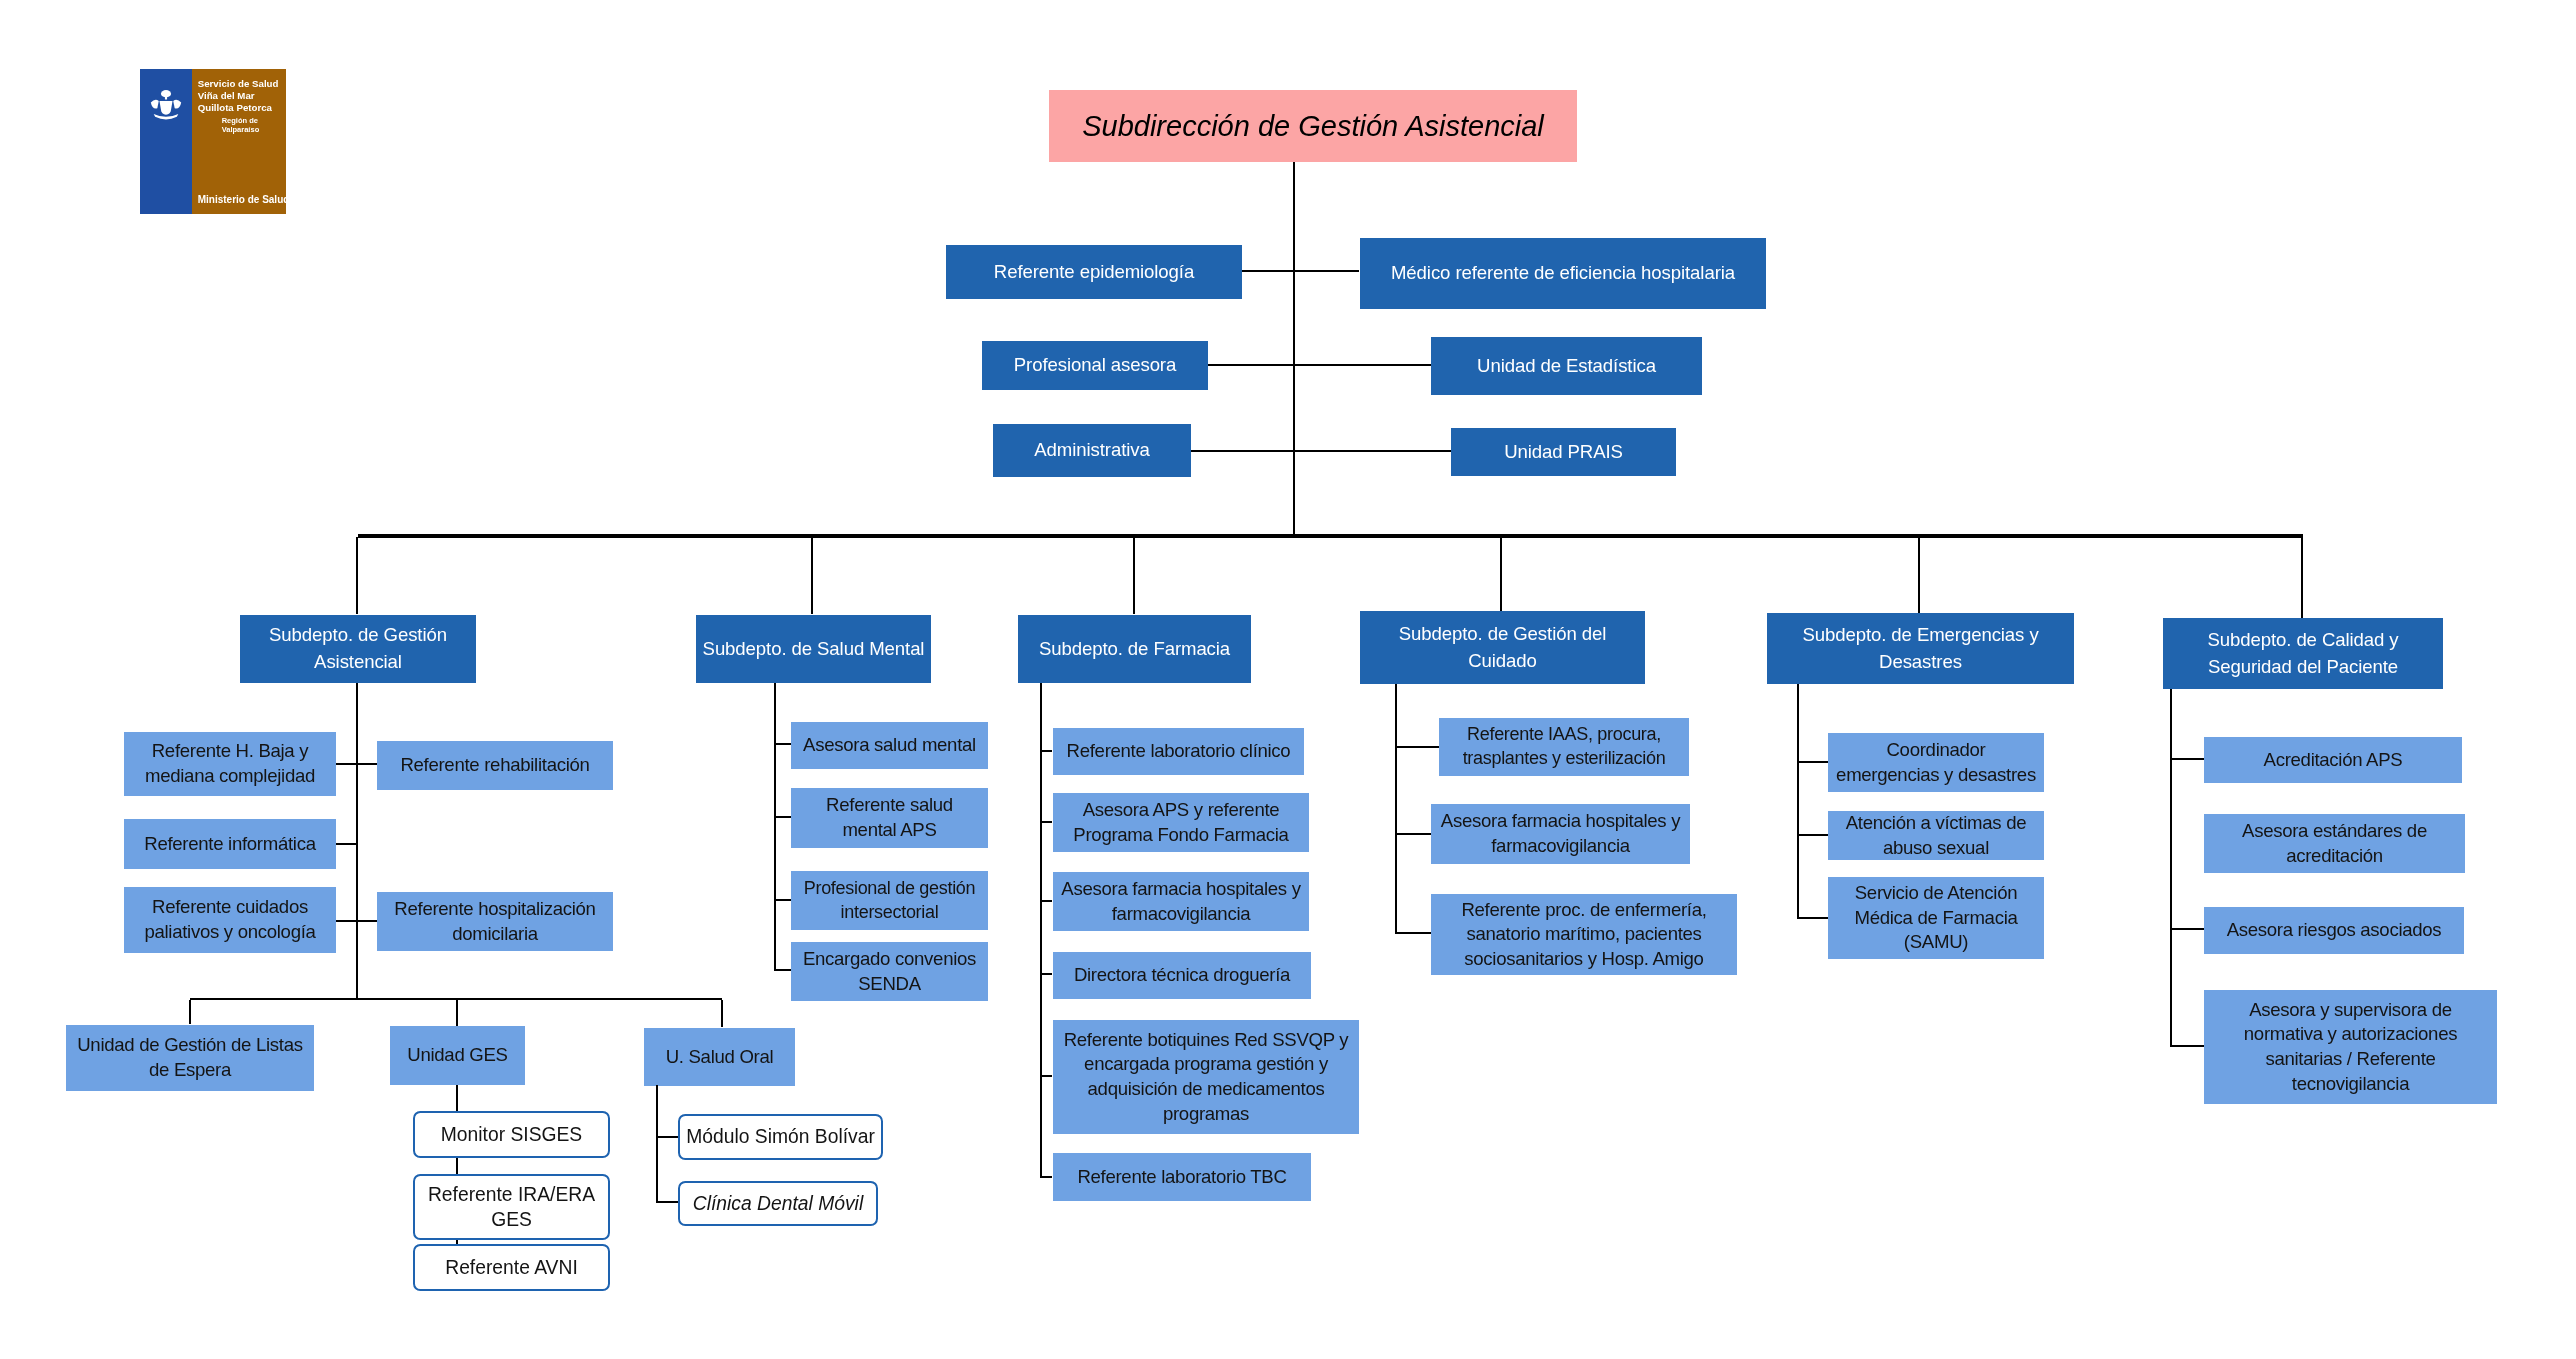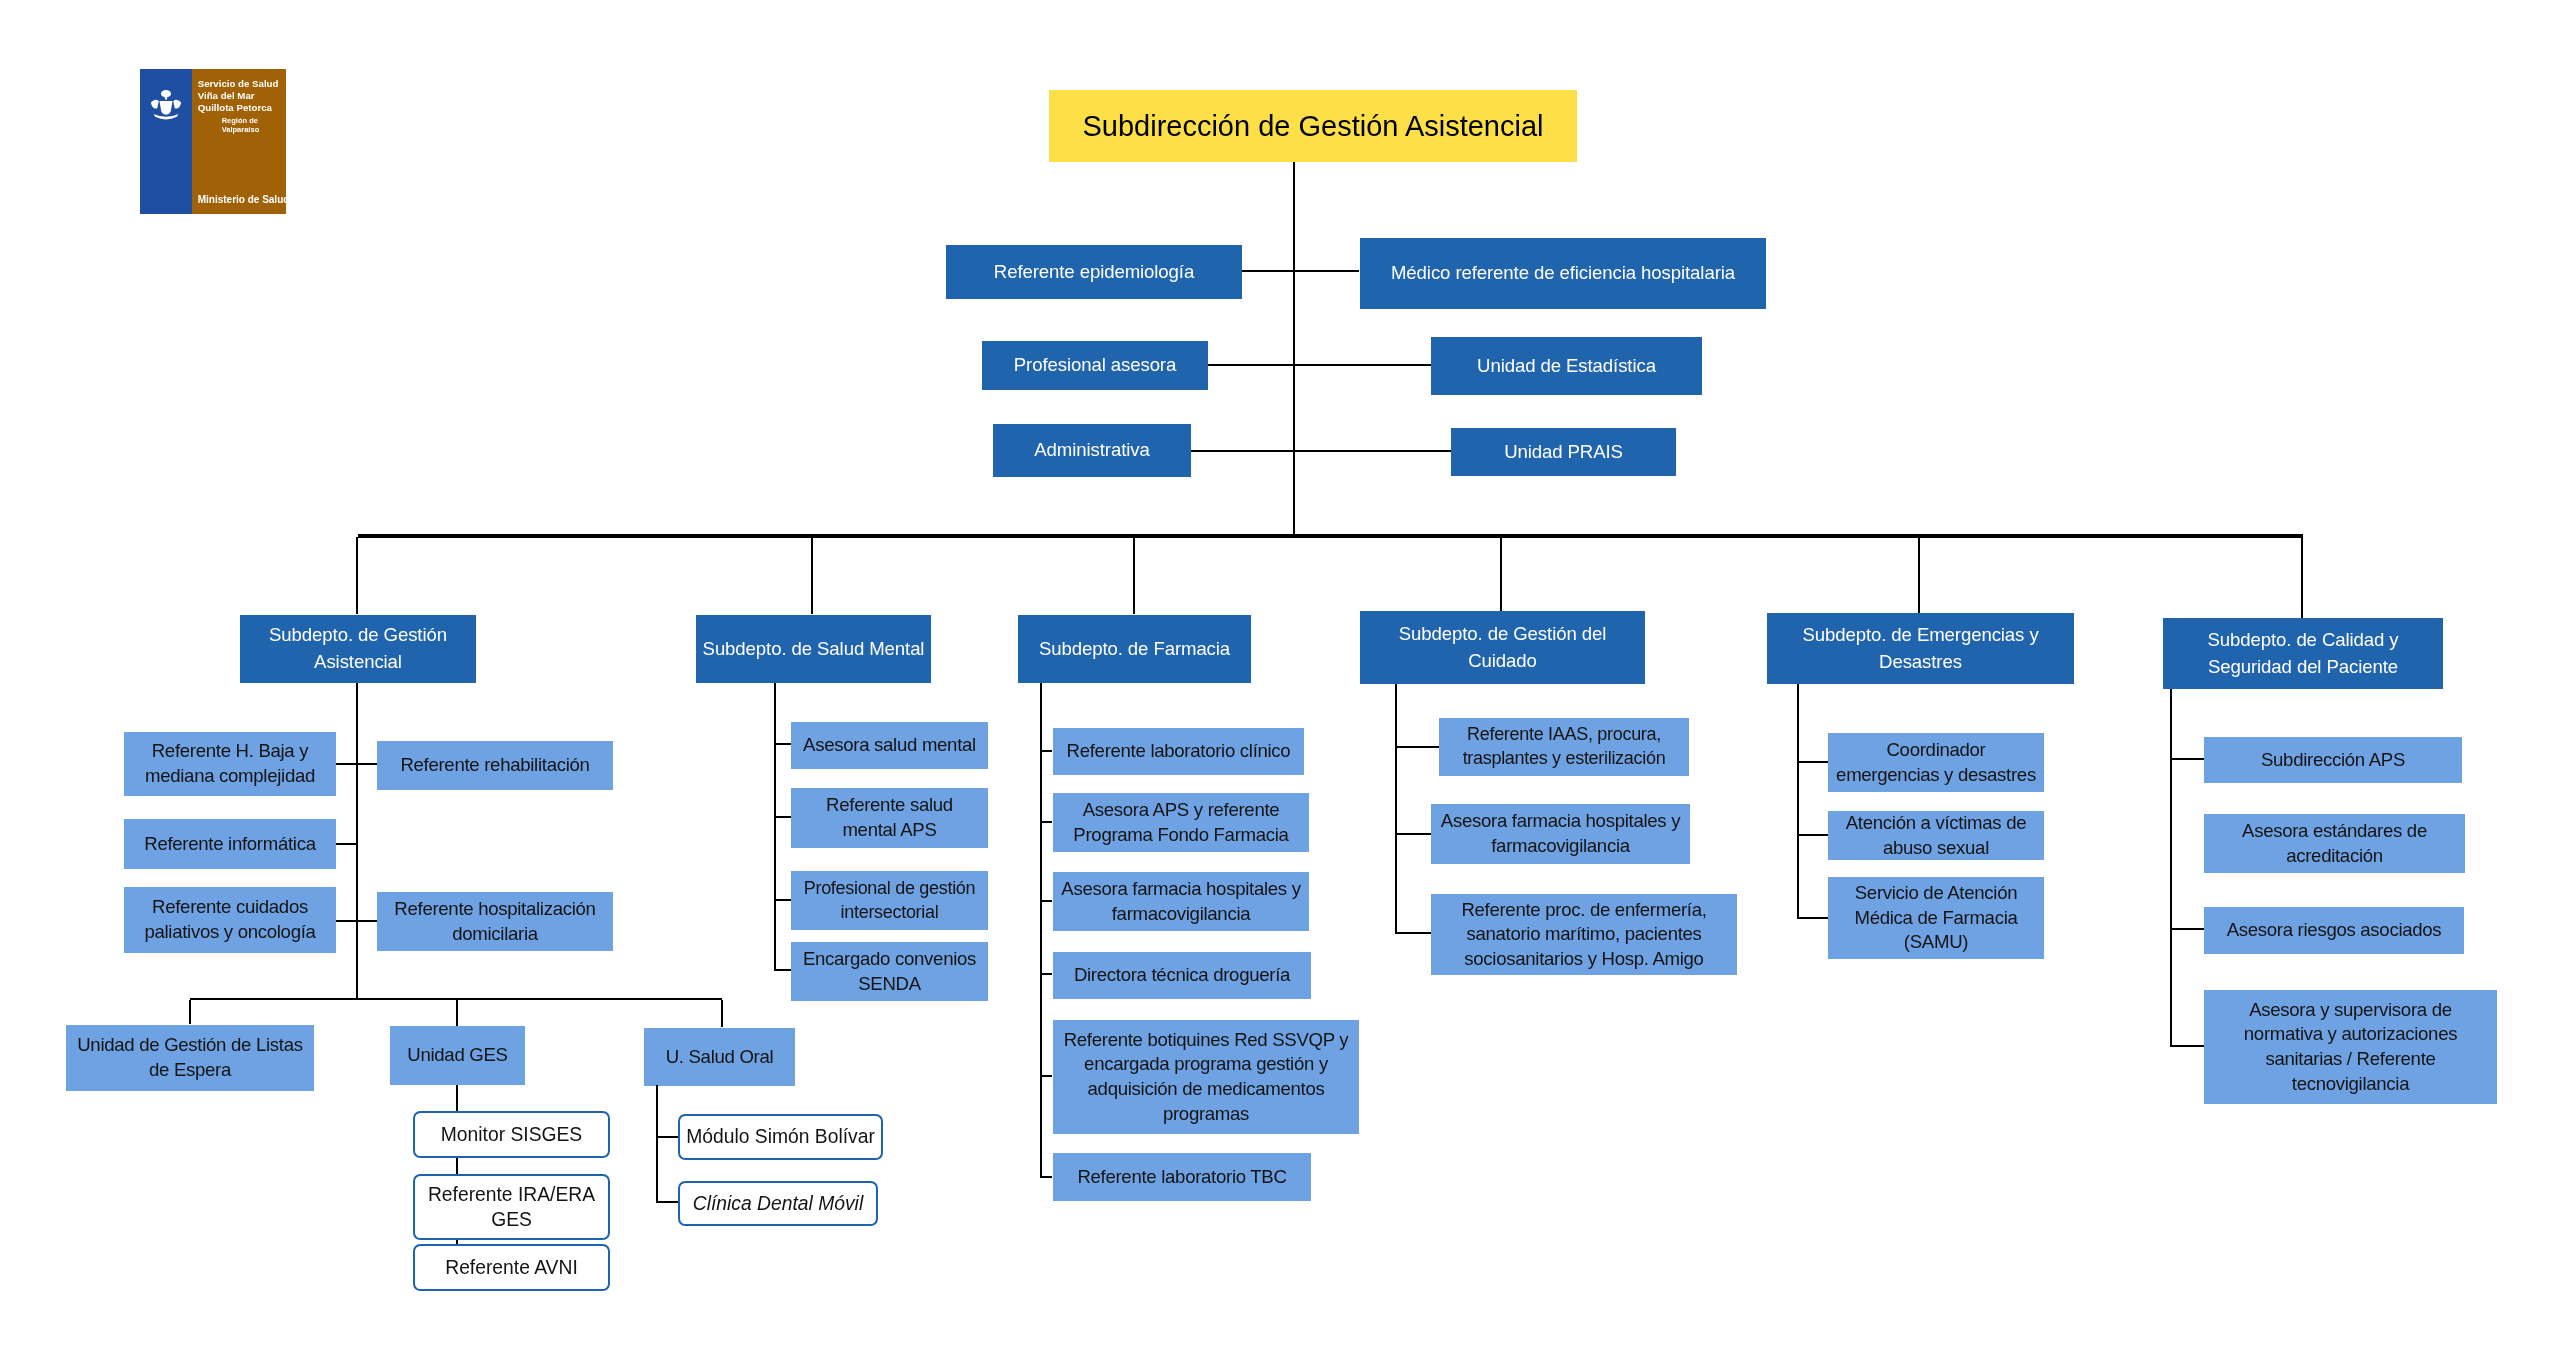--- a/index.html
+++ b/index.html
@@ -4,21 +4,21 @@
 <style>
   html,body{margin:0;padding:0;background:#ffffff;}
   .canvas{
     position:relative;width:2576px;height:1360px;background:#ffffff;overflow:hidden;
     font-family:"Liberation Sans","DejaVu Sans",sans-serif;
   }
   .b{
     position:absolute;display:flex;align-items:center;justify-content:center;
     text-align:center;box-sizing:border-box;padding:2.9px 5.7px;
   }
-  .gray{background:#fde047;color:#000;font-size:29px;}
+  .gray{background:#fca5a5;color:#000;font-size:29px;font-style:italic;}
   .dark{background:#2064AE;color:#fff;font-size:18.6px;line-height:1.45;letter-spacing:-0.1px;}
   .light{background:#6FA2E3;color:#141414;font-size:18.6px;line-height:1.32;letter-spacing:-0.3px;}
   .wbox{background:#fff;border:2.9px solid #1E63B0;border-radius:7.2px;color:#141414;font-size:19.3px;line-height:1.3;}
   .one{white-space:nowrap;}
   .hl,.vl{position:absolute;background:#000;}
   .hl{height:2.1px;}
   .vl{width:2.1px;}
   .hl.main{height:3.6px;}
   
   .logo{position:absolute;left:140px;top:69px;width:146px;height:145px;display:flex;}
@@ -156,19 +156,19 @@
   <div class="hl" style="left:1797px;top:834px;width:31px;"></div>
   <div class="hl" style="left:1797px;top:917px;width:31px;"></div>
   <div class="b light" style="left:1828px;top:733px;width:216px;height:59px;">Coordinador emergencias y desastres</div>
   <div class="b light" style="left:1828px;top:811px;width:216px;height:49px;">Atención a víctimas de abuso sexual</div>
   <div class="b light" style="left:1828px;top:877px;width:216px;height:82px;">Servicio de Atención Médica de Farmacia (SAMU)</div>
 
   <div class="vl" style="left:2170px;top:689px;height:357px;"></div>
   <div class="hl" style="left:2170px;top:758px;width:34px;"></div>
   <div class="hl" style="left:2170px;top:928px;width:34px;"></div>
   <div class="hl" style="left:2170px;top:1045px;width:34px;"></div>
-  <div class="b light one" style="left:2204px;top:737px;width:258px;height:46px;">Subdirección APS</div>
+  <div class="b light one" style="left:2204px;top:737px;width:258px;height:46px;">Acreditación APS</div>
   <div class="b light" style="left:2204px;top:814px;width:261px;height:59px;">Asesora estándares de acreditación</div>
   <div class="b light one" style="left:2204px;top:907px;width:260px;height:47px;">Asesora riesgos asociados</div>
   <div class="b light" style="left:2204px;top:990px;width:293px;height:114px;">Asesora y supervisora de normativa y autorizaciones sanitarias / Referente tecnovigilancia</div>
 
 </div>
 
 
 </body></html>

